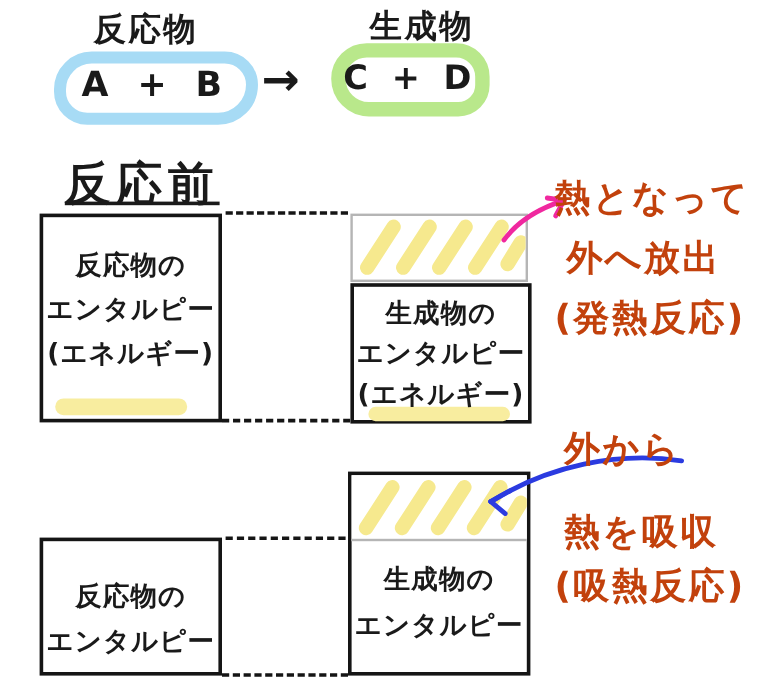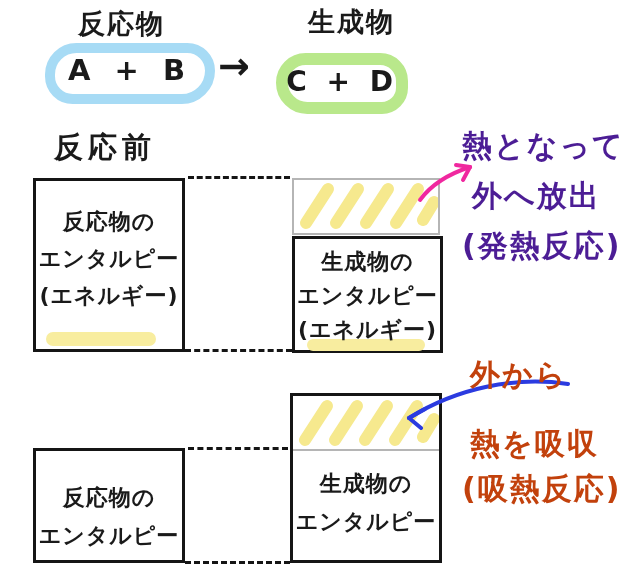--- a/index.html
+++ b/index.html
@@ -33,25 +33,25 @@
 
   <div class="abs label" style="left:78px;top:6px;font-size:27px;">反応物</div>
   <div class="abs label" style="left:308px;top:4px;font-size:27px;">生成物</div>
 
   <div class="abs ring" style="left:45px;top:43px;width:170px;height:61px;border:10px solid #a7dbf5;border-radius:34px 30px 36px 30px;">
     <span class="ring-text">A + B</span>
   </div>
 
   <div class="abs rx-arrow" style="left:218px;top:44px;">→</div>
 
-  <div class="abs ring" style="left:276px;top:53px;width:132px;height:61px;border:12px solid #b9e88b;border-radius:34px 32px 30px 36px;">
+  <div class="abs ring" style="left:276px;top:36px;width:132px;height:61px;border:12px solid #b9e88b;border-radius:34px 32px 30px 36px;">
     <span class="ring-text" style="letter-spacing:5px;font-size:28px;">C + D</span>
   </div>
 
-  <div class="abs label" style="left:54px;top:128px;font-size:29px;letter-spacing:5px;">反応前</div>
+  <div class="abs label" style="left:54px;top:128px;font-size:38px;letter-spacing:5px;text-decoration:underline;">反応前</div>
 
   <div class="abs dash" style="left:188px;top:176px;width:102px;"></div>
   <div class="abs dash" style="left:185px;top:349px;width:107px;"></div>
 
   <div class="abs ebox" style="left:33px;top:178px;width:152px;height:174px;padding-top:22px;">
     <div class="line" style="line-height:37px;">反応物の</div>
     <div class="line" style="line-height:37px;">エンタルピー</div>
     <div class="line" style="line-height:37px;">(エネルギー)</div>
     <div class="swipe" style="left:10px;top:151px;width:110px;height:14px;background:#f8ed9f;"></div>
   </div>
@@ -76,21 +76,21 @@
   </div>
 
   <svg class="abs" style="left:408px;top:150px;" width="80" height="60" viewBox="0 0 80 60">
     <g stroke="#f0289f" stroke-width="4" stroke-linecap="round" fill="none">
       <path d="M 12,50 Q 28,28 62,17"></path>
       <path d="M 62,17 L 48,15"></path>
       <path d="M 62,17 L 55,30"></path>
     </g>
   </svg>
 
-  <div class="abs ann" style="left:462px;top:121px;color:#4c1d95;">
+  <div class="abs ann" style="left:462px;top:141px;color:#c2410c;">
     <div class="line" style="font-size:30px;line-height:50px;">熱となって</div>
     <div class="line" style="font-size:30px;line-height:50px;padding-left:10px;">外へ放出</div>
     <div class="line" style="font-size:30px;line-height:50px;">(発熱反応)</div>
   </div>
 
   <div class="abs dash" style="left:188px;top:447px;width:100px;"></div>
   <div class="abs dash" style="left:185px;top:561px;width:105px;"></div>
 
   <div class="abs ebox" style="left:33px;top:448px;width:152px;height:115px;padding-top:28px;">
     <div class="line" style="line-height:38px;">反応物の</div>

